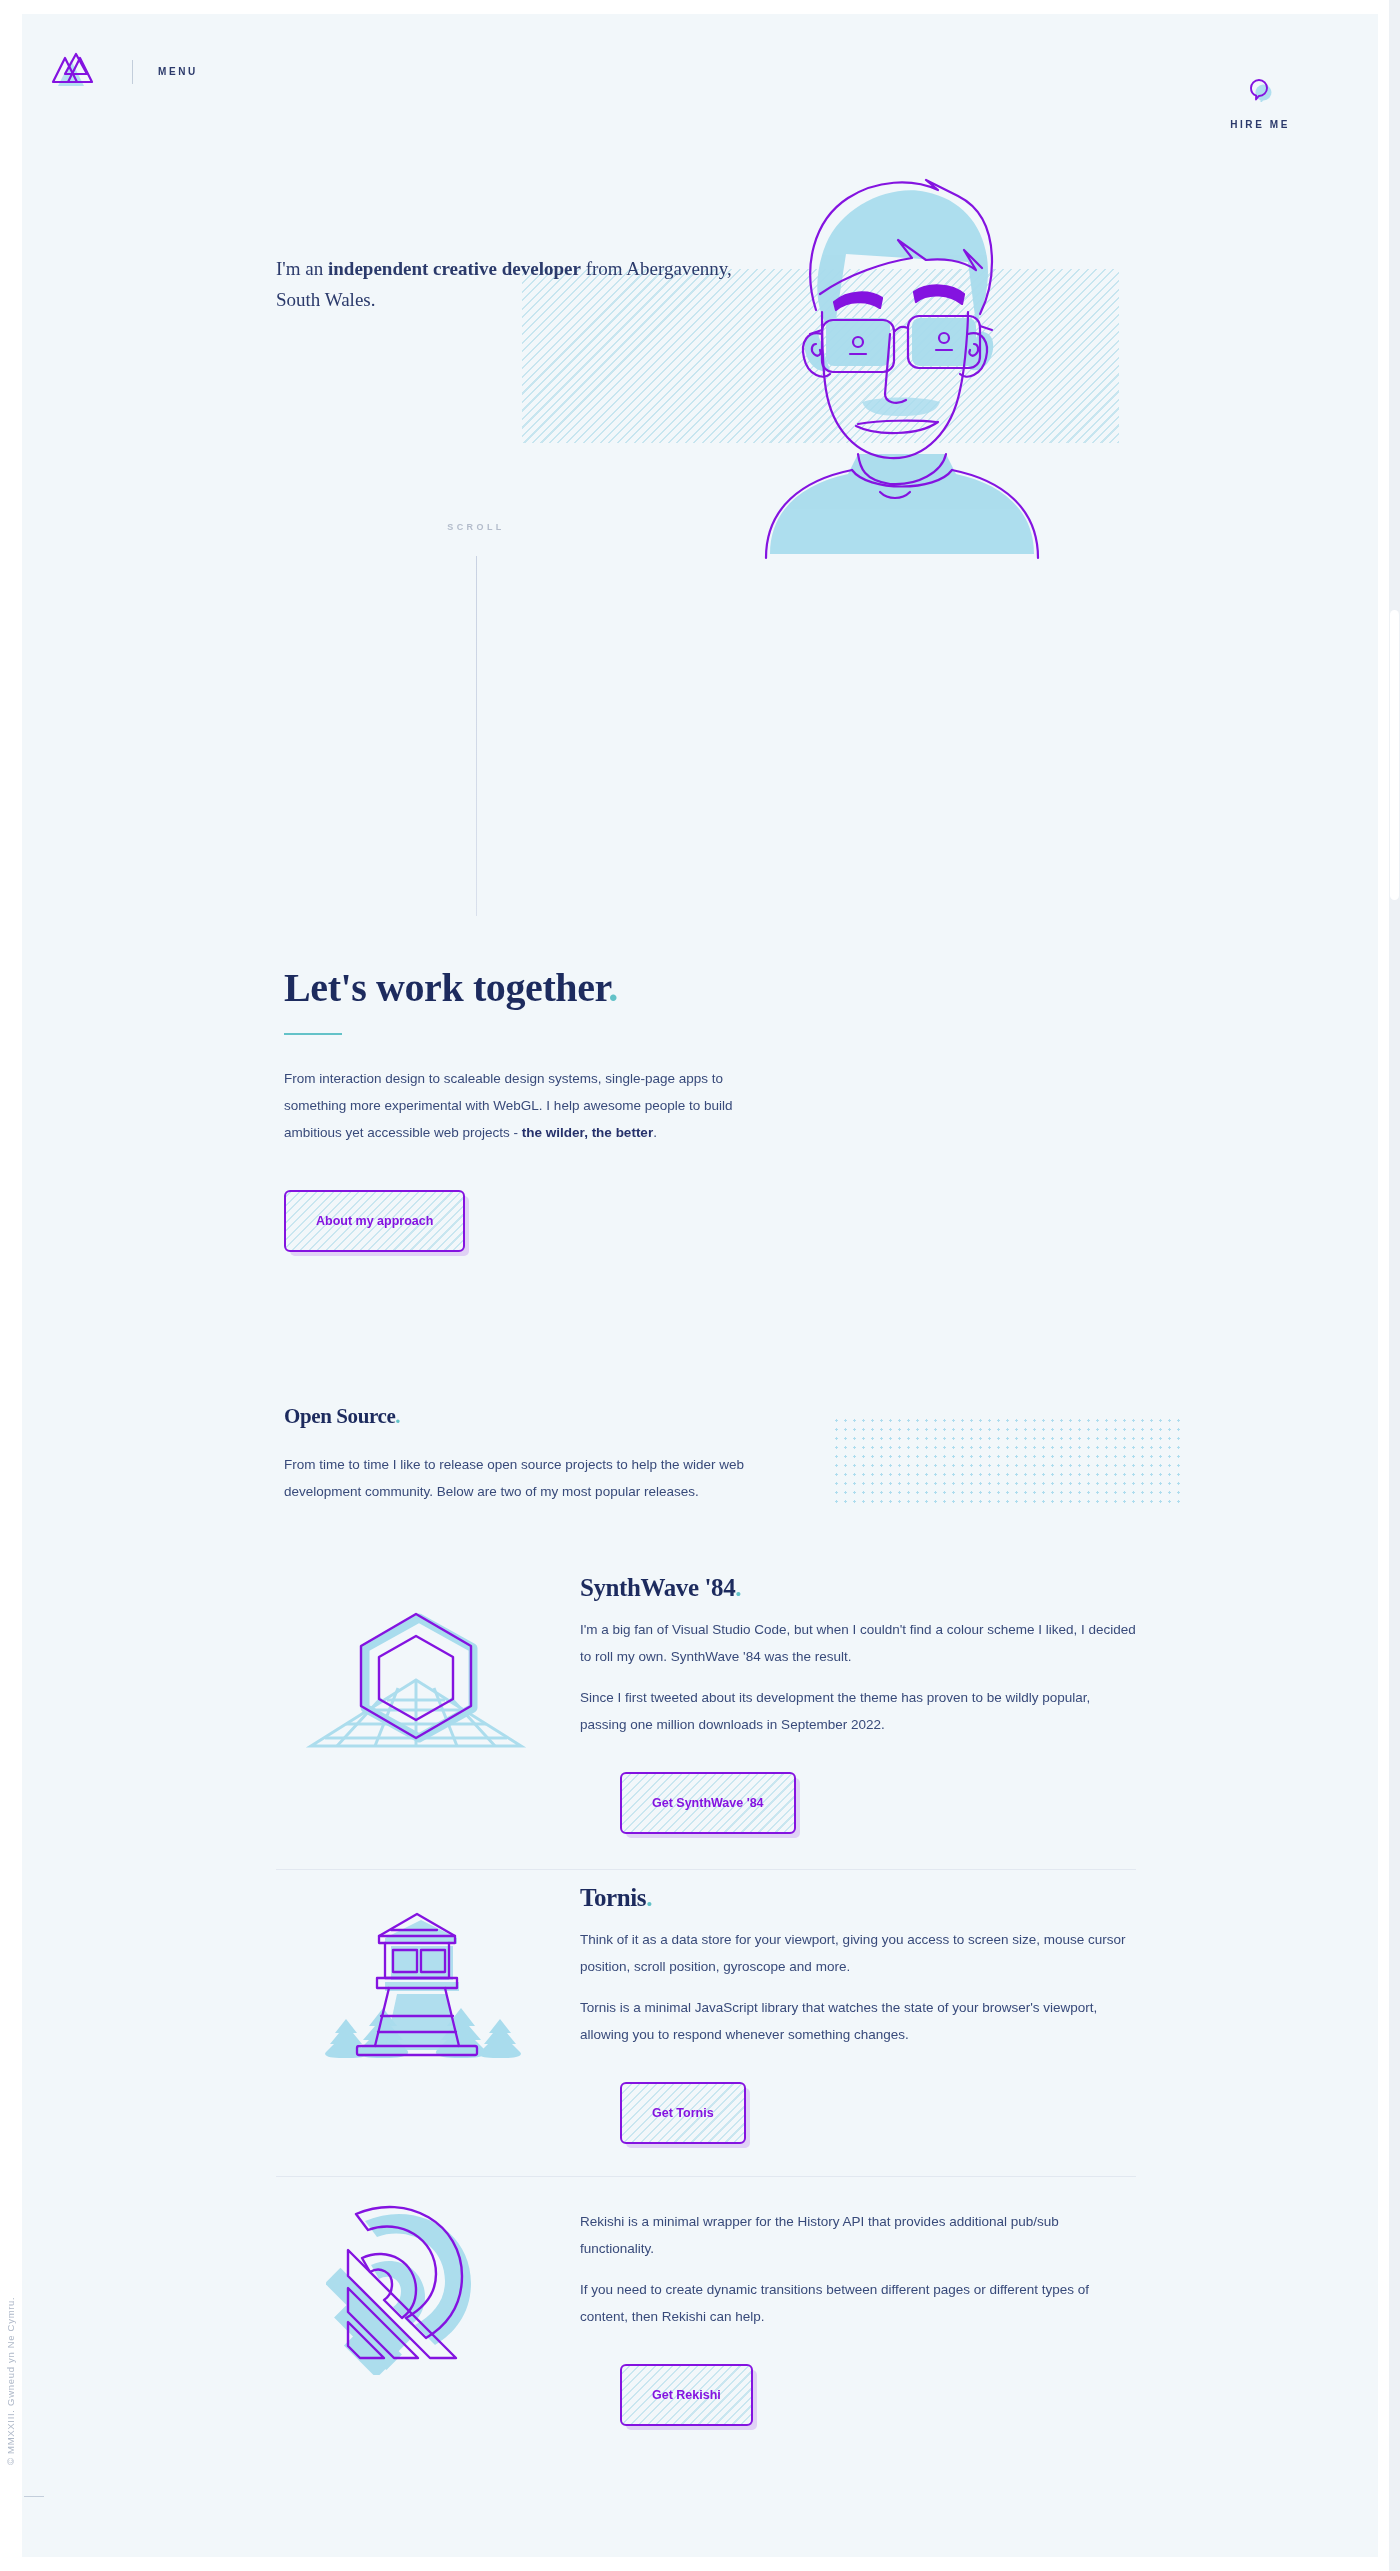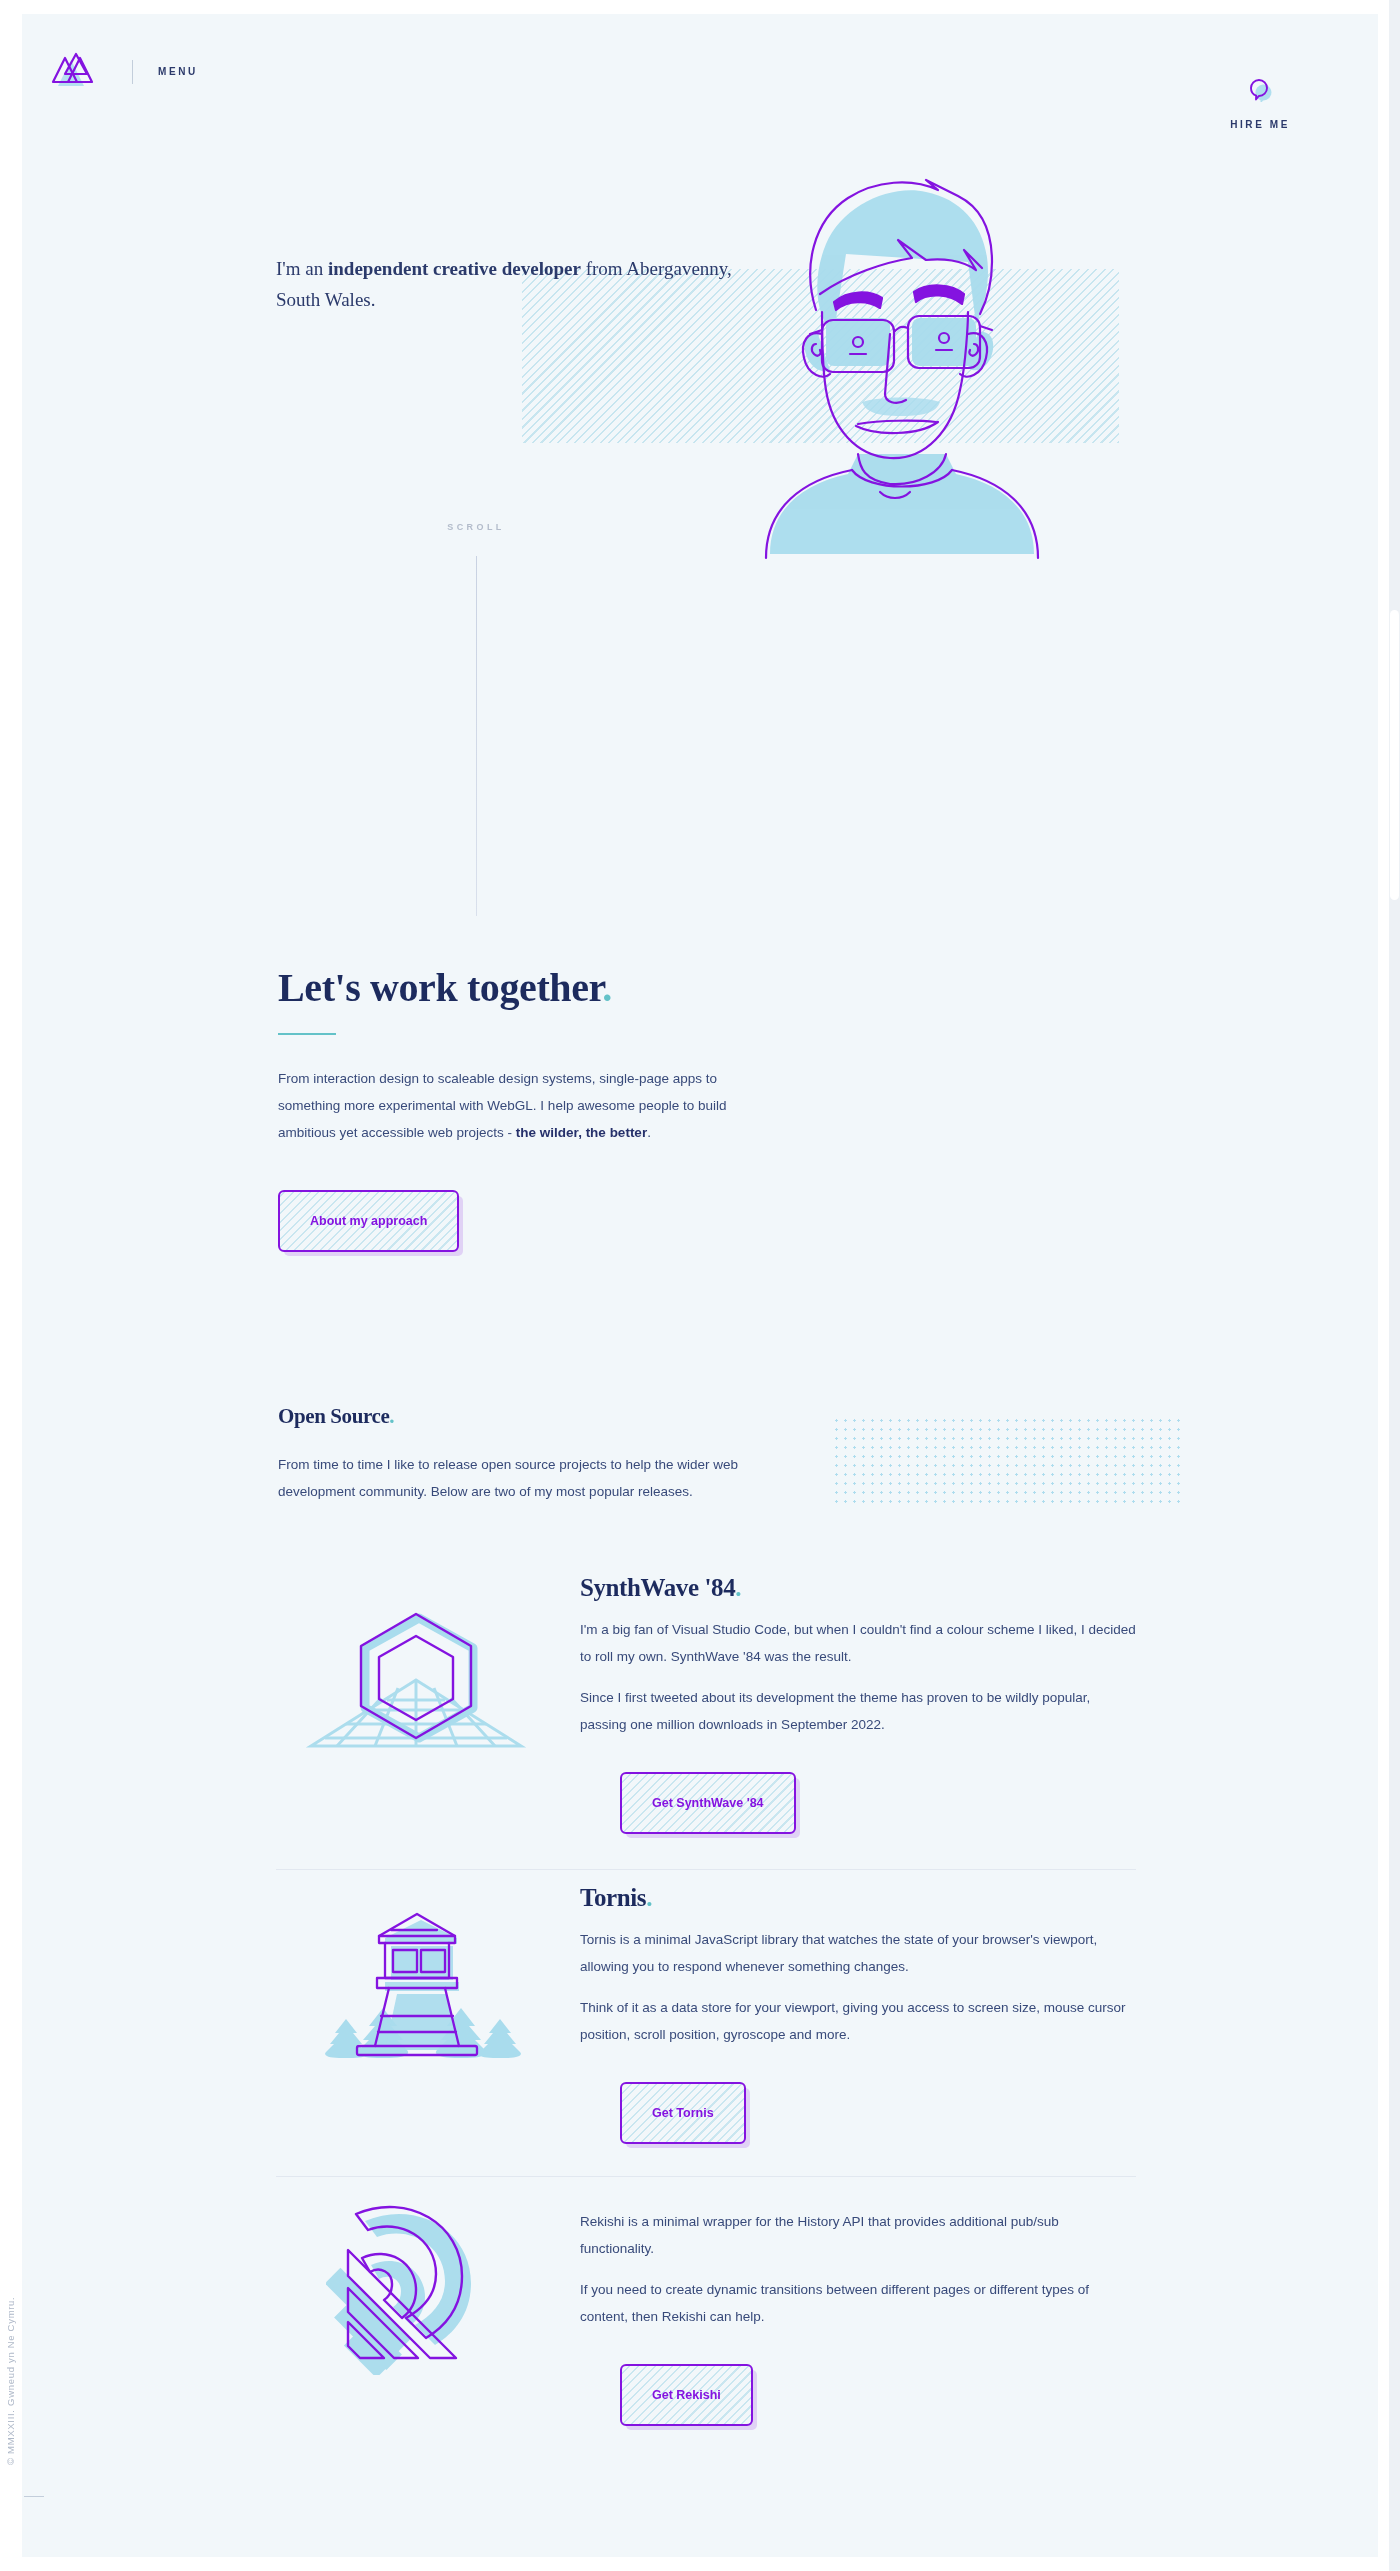--- a/index.html
+++ b/index.html
@@ -152,21 +152,21 @@
     font-weight: 600;
   }
   .scroll-line {
     margin: 24px auto 0;
     width: 1px;
     height: 360px;
     background: linear-gradient(to bottom, #c9d2e2, #d9e0ec);
   }
 
   
-  .wrap { position: absolute; left: 256px; width: 860px; }
+  .wrap { position: absolute; left: 262px; width: 860px; }
 
   .sec-title {
     font-family: "Liberation Serif", serif;
     font-weight: 700;
     color: #1d2b5e;
     letter-spacing: -0.4px;
   }
   .h-lg { font-size: 40px; }
   .h-md { font-size: 21px; }
   .h-sm { font-size: 25px; }
@@ -472,22 +472,22 @@
             <path d="M80 126 L152 126"></path>
             <path d="M77 142 L155 142"></path>
             <rect x="56" y="156" width="120" height="9" rx="2"></rect>
           </g>
         </svg>
       </div>
       <div class="proj-body">
         <h3 class="sec-title h-sm">
           <span>Tornis</span><span class="dot-teal">.</span>
         </h3>
+        <p class="body-text proj-p">Think of it as a data store for your viewport, giving you access to screen size, mouse cursor position, scroll position, gyroscope and more.</p>
         <p class="body-text proj-p">Tornis is a minimal JavaScript library that watches the state of your browser's viewport, allowing you to respond whenever something changes.</p>
-        <p class="body-text proj-p">Think of it as a data store for your viewport, giving you access to screen size, mouse cursor position, scroll position, gyroscope and more.</p>
         <div class="proj-btn-wrap">
           <button class="btn">Get Tornis</button>
         </div>
       </div>
     </div>
   </div>
 
   <div class="divider" style="top:2162px;"></div>
 
   <div class="proj" style="top:2180px;">

